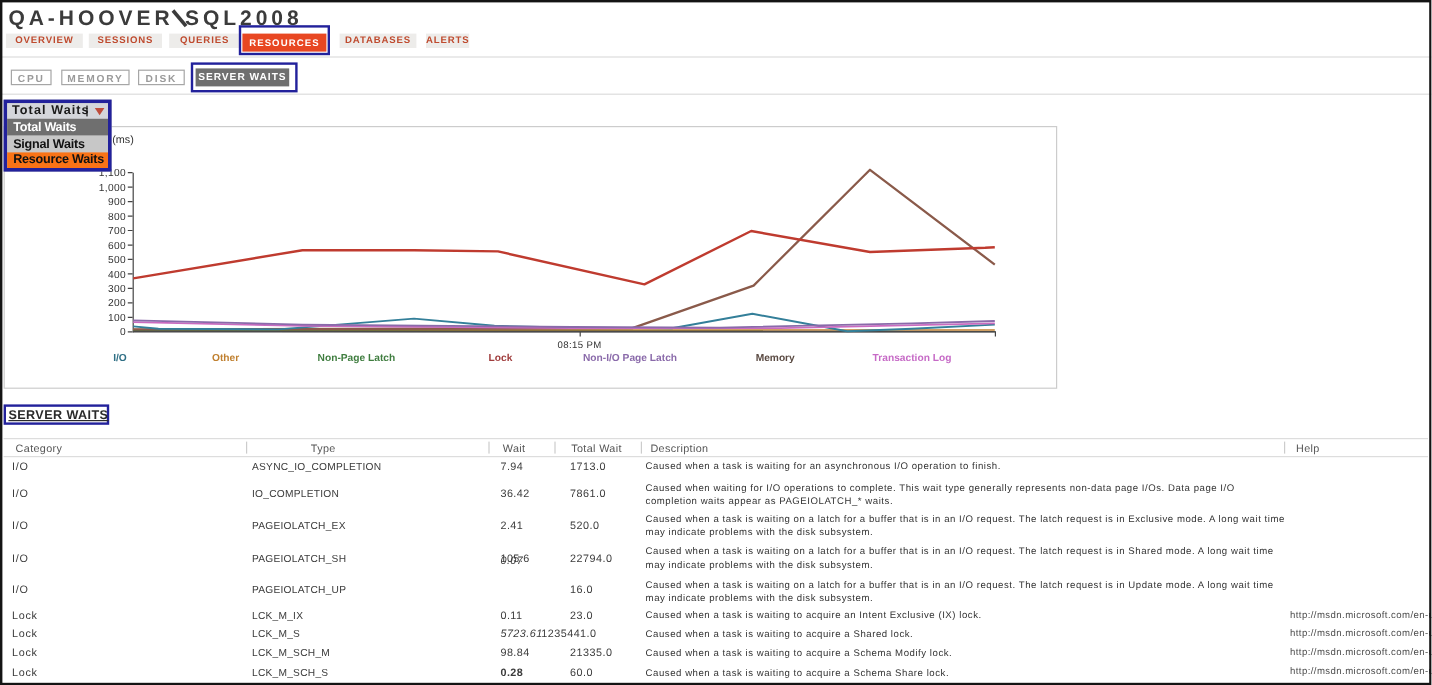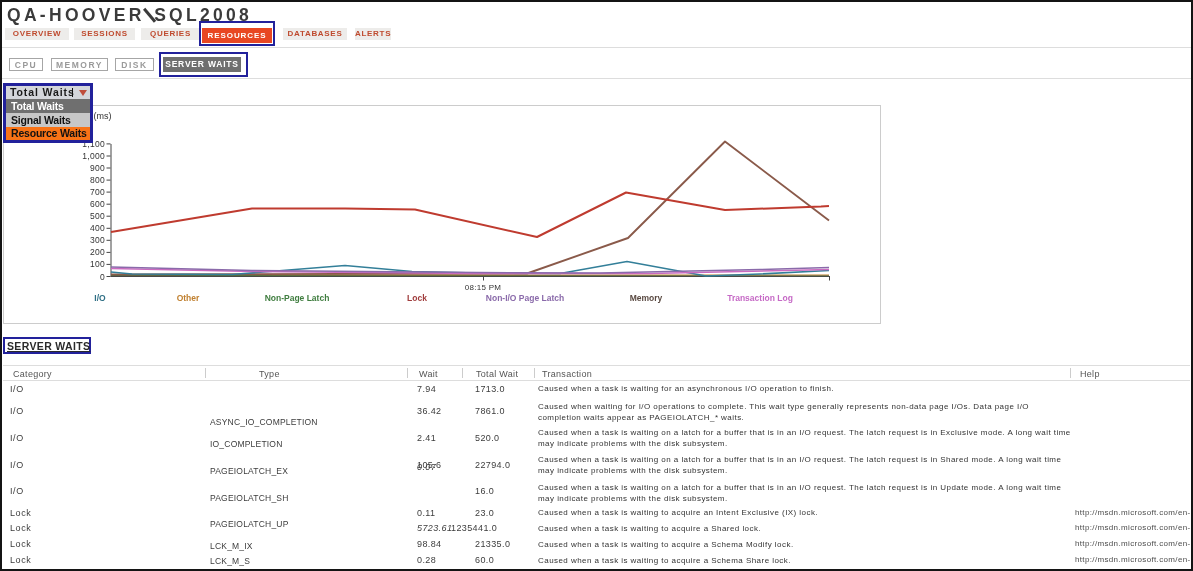--- a/index.html
+++ b/index.html
@@ -44,21 +44,21 @@
   border:1px solid #ccc; background:#fff; }
 #sw-head-border { left:3px; top:337px; width:88px; height:17px;
   border:2px solid #22219b; }
 #sw-head { left:7px; top:339.5px; font-size:10.5px; font-weight:bold;
   color:#2a2a2a; letter-spacing:0.35px; text-decoration:underline; }
 .th { font-size:9px; color:#555; letter-spacing:0.3px; top:367px; height:14px;
   line-height:14px; }
 .vsep { width:1px; background:#ccc; top:368px; height:10px; }
 .td { font-size:9px; color:#3c3c3c; letter-spacing:0.6px; height:14px;
   line-height:14px; }
-.td.type { font-size:8.5px; letter-spacing:0.2px;margin-top:33px; }
+.td.type { font-size:8.5px; letter-spacing:0.2px; }
 .desc { font-size:8px; color:#333; letter-spacing:0.45px; line-height:11px;
   white-space:pre; }
 .help { font-size:8px; color:#4d4d4d; letter-spacing:0.35px; height:14px;
   line-height:14px; white-space:nowrap; }
 </style>
 </head>
 <body>
 <div id="frame"></div>
 <div id="title" class="abs">QA-HOOVER<span style="display:inline-block;width:2.5px;height:16.5px;background:#3b3b3b;transform:rotate(-40deg);vertical-align:-2.5px;margin:0 3.5px;"></span>SQL2008</div>
 
@@ -143,21 +143,21 @@
 
 <div class="abs" id="sw-head-border"></div>
 <div class="abs" id="sw-head">SERVER WAITS</div>
 
 <div class="abs hline" style="top:365px;left:3px;width:1187px;"></div>
 <div class="abs hline" style="top:379.5px;left:3px;width:1187px;"></div>
 <div class="abs th" style="left:13px;">Category</div>
 <div class="abs th" style="left:215px;margin-left:44px;">Type</div>
 <div class="abs th" style="left:419px;">Wait</div>
 <div class="abs th" style="left:476px;">Total Wait</div>
-<div class="abs th" style="left:542px;">Transaction</div>
+<div class="abs th" style="left:542px;">Description</div>
 <div class="abs th" style="left:1080px;">Help</div>
 <div class="abs vsep" style="left:205px;"></div>
 <div class="abs vsep" style="left:407px;"></div>
 <div class="abs vsep" style="left:462px;"></div>
 <div class="abs vsep" style="left:533.5px;"></div>
 <div class="abs vsep" style="left:1070px;"></div>
 
 <div class="abs td" style="left:10px;top:381.5px;">I/O</div>
 <div class="abs td type" style="left:210px;top:381.5px;">ASYNC_IO_COMPLETION</div>
 <div class="abs td" style="left:417px;top:381.5px;letter-spacing:0.4px;">7.94</div>
@@ -200,16 +200,16 @@
 <div class="abs desc" style="left:538px;top:522.5px;">Caused when a task is waiting to acquire a Shared lock.</div>
 <div class="abs help" style="left:1075px;top:521.0px;">http://msdn.microsoft.com/en-us/library/ms179984.aspx</div>
 <div class="abs td" style="left:10px;top:537.3px;">Lock</div>
 <div class="abs td type" style="left:210px;top:537.3px;">LCK_M_SCH_M</div>
 <div class="abs td" style="left:417px;top:537.3px;letter-spacing:0.4px;">98.84</div>
 <div class="abs td" style="left:475px;top:537.3px;letter-spacing:0.4px;">21335.0</div>
 <div class="abs desc" style="left:538px;top:538.8px;">Caused when a task is waiting to acquire a Schema Modify lock.</div>
 <div class="abs help" style="left:1075px;top:537.3px;">http://msdn.microsoft.com/en-us/library/ms179984.aspx</div>
 <div class="abs td" style="left:10px;top:553.4px;">Lock</div>
 <div class="abs td type" style="left:210px;top:553.4px;">LCK_M_SCH_S</div>
-<div class="abs td" style="left:417px;top:553px;letter-spacing:0.4px;">0.28</div>
+<div class="abs td" style="left:417px;top:553px;letter-spacing:0.4px;font-weight:bold;">0.28</div>
 <div class="abs td" style="left:475px;top:553.4px;letter-spacing:0.4px;">60.0</div>
 <div class="abs desc" style="left:538px;top:554.9px;">Caused when a task is waiting to acquire a Schema Share lock.</div>
 <div class="abs help" style="left:1075px;top:553.4px;">http://msdn.microsoft.com/en-us/library/ms179984.aspx</div>
 
 </body></html>

